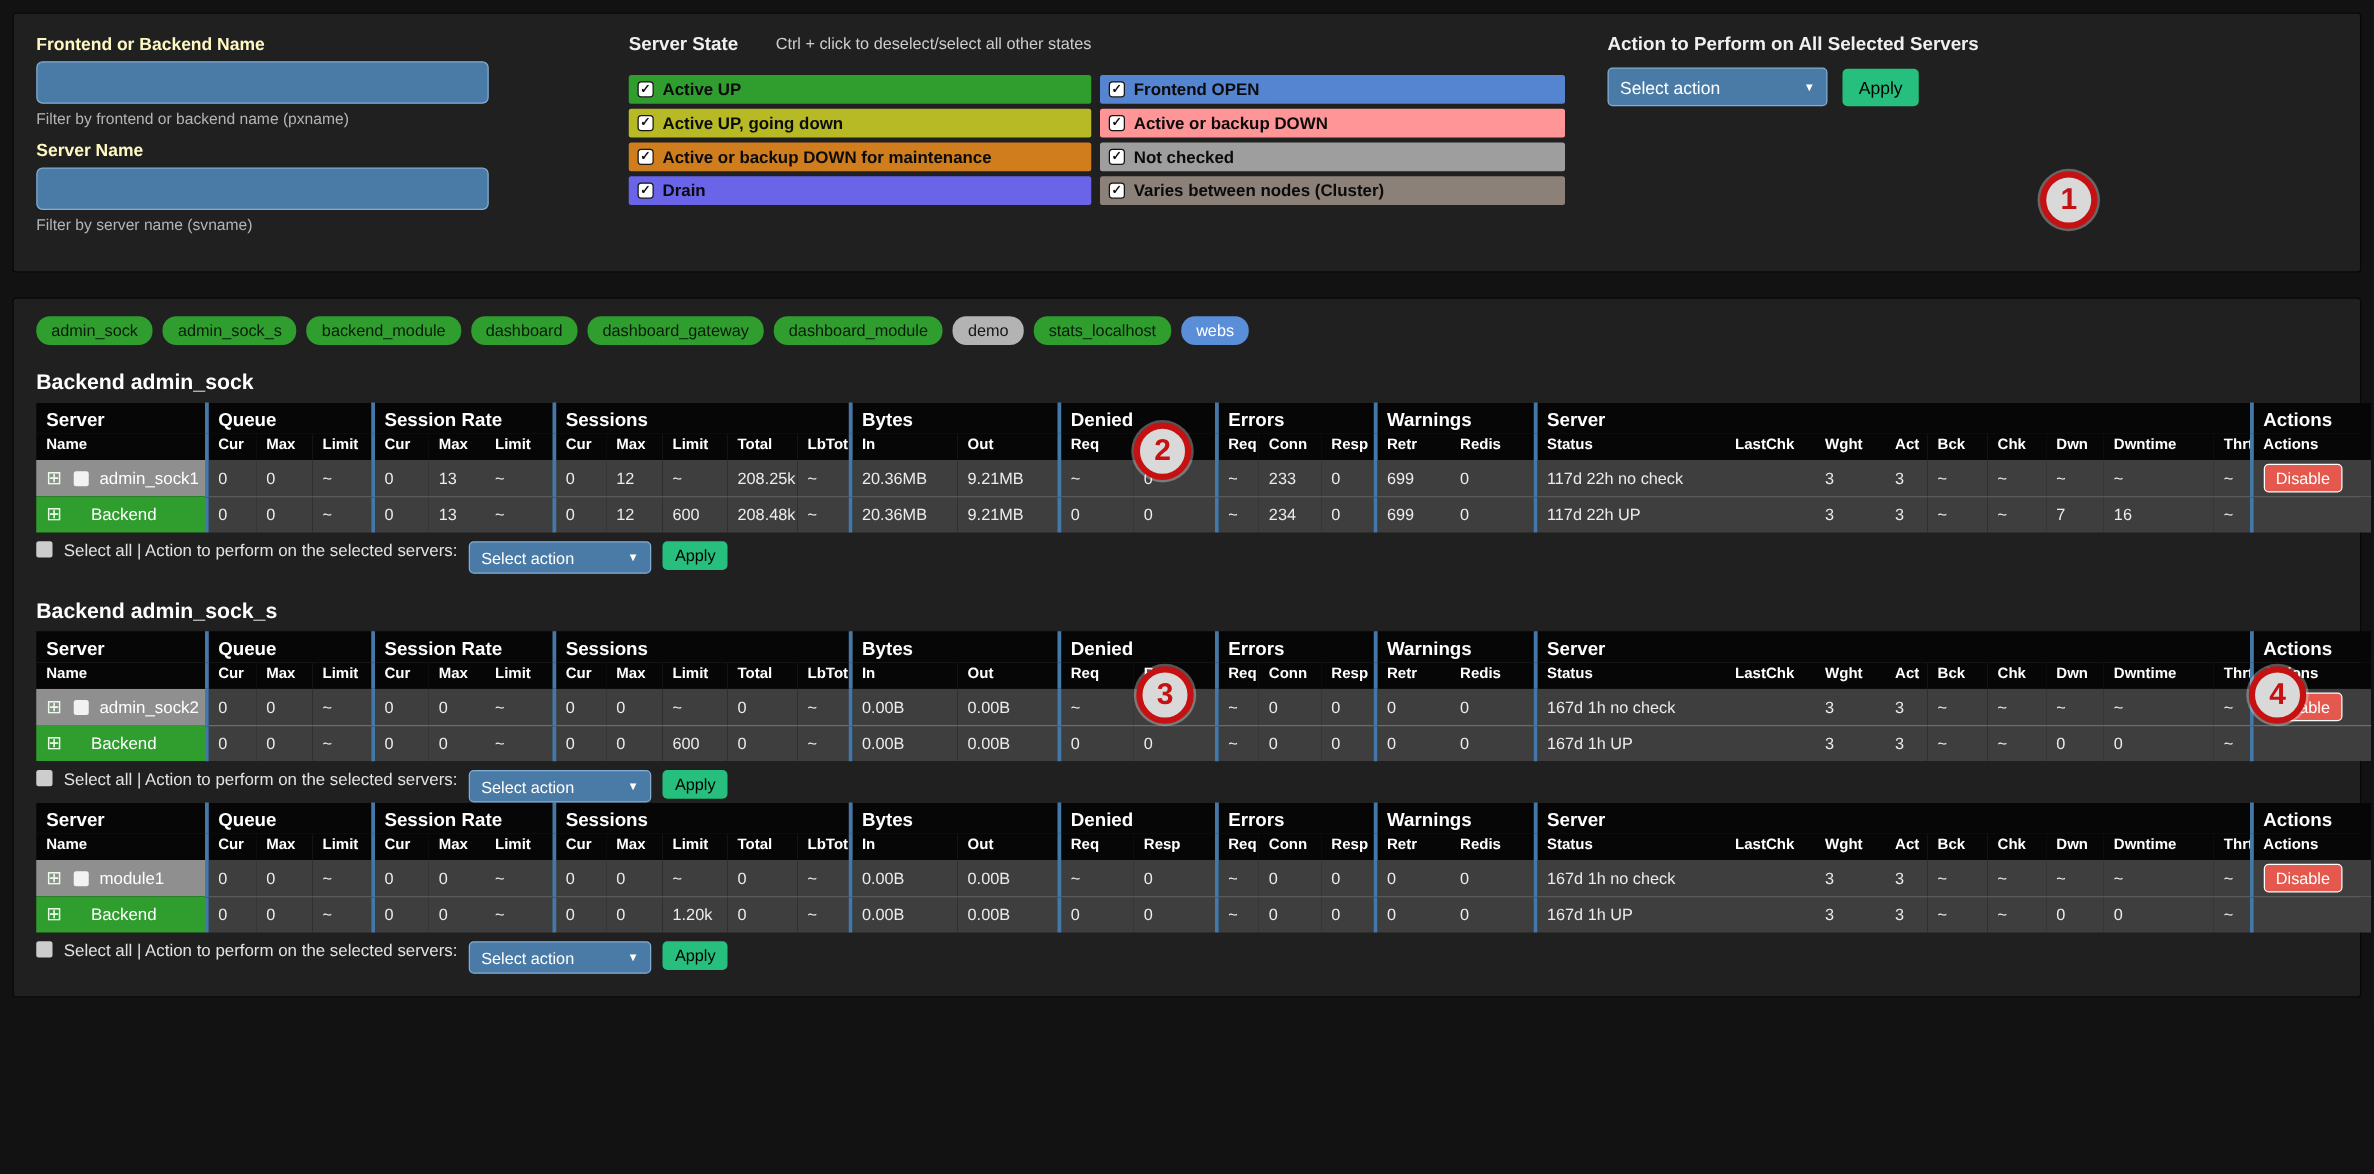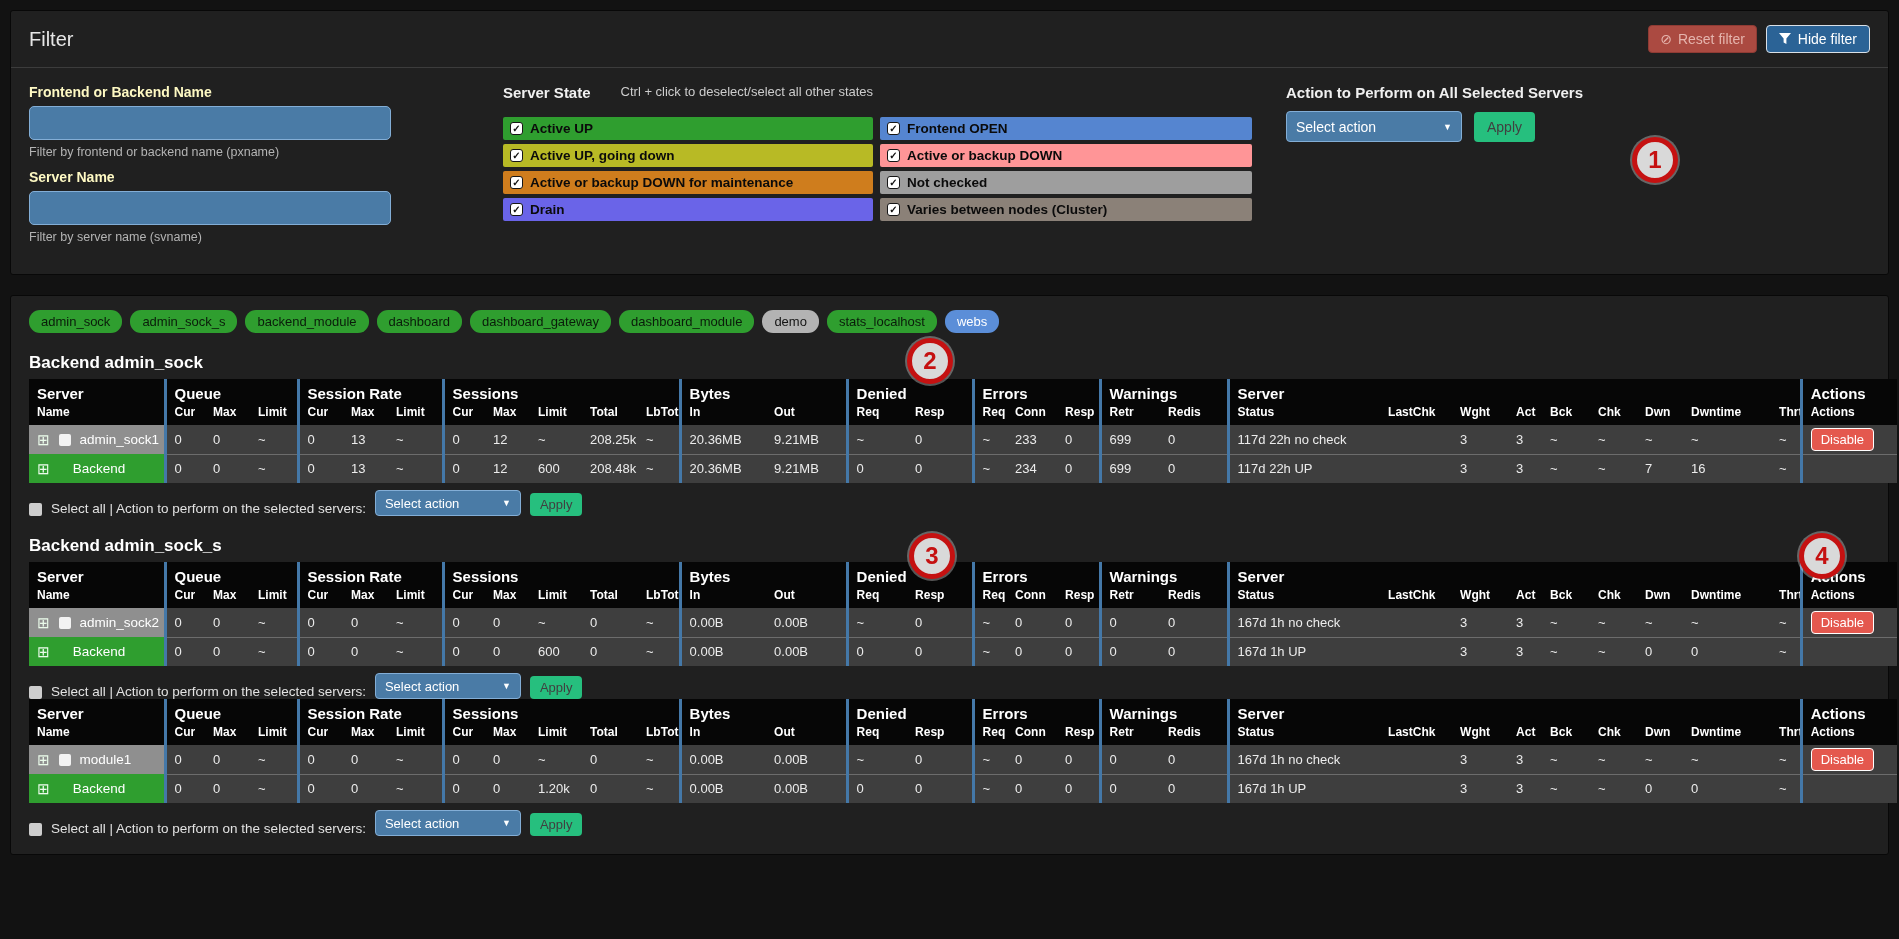--- a/index.html
+++ b/index.html
@@ -32,21 +32,21 @@
 .cbx{width:13px;height:13px;background:#fff;border:1px solid #161616;border-radius:3px;display:flex;align-items:center;justify-content:center;flex:none}
 .ck{font-size:10px;font-weight:bold;color:#0d0d0d;line-height:1}
 .sl{margin-left:7px;font-size:13.5px;font-weight:bold;color:#0b0b0b;white-space:nowrap}
 .fcol-right{margin-left:34px}
 .fa-label{font-size:15px;font-weight:bold;color:#f0f0f0;margin-bottom:10px}
 .fa-row{display:flex;align-items:center;gap:12px}
 .select{background:#4a7ba6;border:1px solid #83aed6;border-radius:4px;color:#fff;display:flex;align-items:center;justify-content:space-between;padding:0 9px;cursor:pointer}
 .select.lg{width:176px;height:31px;font-size:14px}
 .select.sm{width:146px;height:26px;font-size:13px}
 .caret{font-size:9px;margin-left:8px}
-.apply-btn{background:#26bf7e;border:none;border-radius:4px;color:#404040;font-size:14px;padding:7px 13px}
+.apply-btn{background:#26bf7e;border:none;border-radius:4px;color:#000000;font-size:14px;padding:7px 13px}
 .apply-btn.sm{font-size:13px;padding:4px 10px}
 
 .stats-body{padding:14px 18px 18px}
 .tags-row{display:flex;gap:8px;align-items:center}
 .tag{font-size:13px;font-weight:normal;padding:4px 12px;border-radius:11px;cursor:pointer;white-space:nowrap}
 .tag-green{background:#2f9e2f;color:#0a1c0a}
 .tag-gray{background:#b3b3b3;color:#141414}
 .tag-blue{background:#5b8ed8;color:#fff}
 .bk-title{font-size:17px;font-weight:bold;color:#fff;margin:20px 0 6px}
 table.stats{width:100%;border-collapse:collapse;table-layout:fixed}
@@ -58,47 +58,30 @@
 tr.drow.r0 td.c{border-bottom:1px solid #6c6c6c}
 td.ncell{padding:0;height:29px}
 td.ncell.server{background:#8f8f8f}
 td.ncell.backend{background:#2f9e2f}
 .nwrap{display:flex;align-items:center;height:100%;padding:0 8px}
 .expand{color:#eafbea;font-size:15px;line-height:1;cursor:pointer;flex:none}
 .rcb{width:12px;height:12px;background:#f2f2f2;border-radius:2px;margin-left:9px;flex:none;cursor:pointer}
 .nm{color:#fff;font-size:13.5px;margin-left:9px}
 td.ncell.backend .nm{flex:1;text-align:center;margin-right:16px}
 .disable-btn{background:#e4584e;border:1px solid #fff;border-radius:4px;color:#fff;font-size:13px;padding:3px 9px}
-.sel-bar{display:flex;align-items:flex-end;margin-top:7px;gap:9px}
+.sel-bar{display:flex;align-items:flex-start;margin-top:7px;gap:9px}
 .sel-cb{width:13px;height:13px;background:#cdcdcd;border-radius:2px;flex:none;cursor:pointer}
 .sel-txt{font-size:13.5px;color:#e2e2e2}
 
 .badge{position:absolute;width:46px;height:46px;border:5px solid #c51111;border-radius:50%;background:#d9d9d9;color:#c51111;font-size:24px;font-weight:bold;display:flex;align-items:center;justify-content:center;z-index:10;box-shadow:0 0 0 2px rgba(235,235,235,.35)}
 </style>
 </head>
 <body>
 
 <div class="panel">
-  <div class="panel-head">
-    <div class="panel-title">Filter</div>
-    <div class="head-btns">
-      <button class="btn-reset">
-        <span class="ban">⊘</span>
-        <span>Reset filter</span>
-      </button>
-      <button class="btn-hide">
-        <span class="funnel">
-            <svg width="12" height="12" viewBox="0 0 12 12">
-              <path d="M0 0h12L7.4 5.4V11L4.6 9.4V5.4Z" fill="#ffffff"></path>
-            </svg>
-          </span>
-        <span>Hide filter</span>
-      </button>
-    </div>
-  </div>
   <div class="filter-body">
     <div class="fcol-left">
       <div class="flabel">Frontend or Backend Name</div>
       <input class="finput" value="" style="">
       <div class="fhelp">Filter by frontend or backend name (pxname)</div>
       <div class="flabel">Server Name</div>
       <input class="finput" value="" style="">
       <div class="fhelp">Filter by server name (svname)</div>
     </div>
     <div class="fcol-mid">

